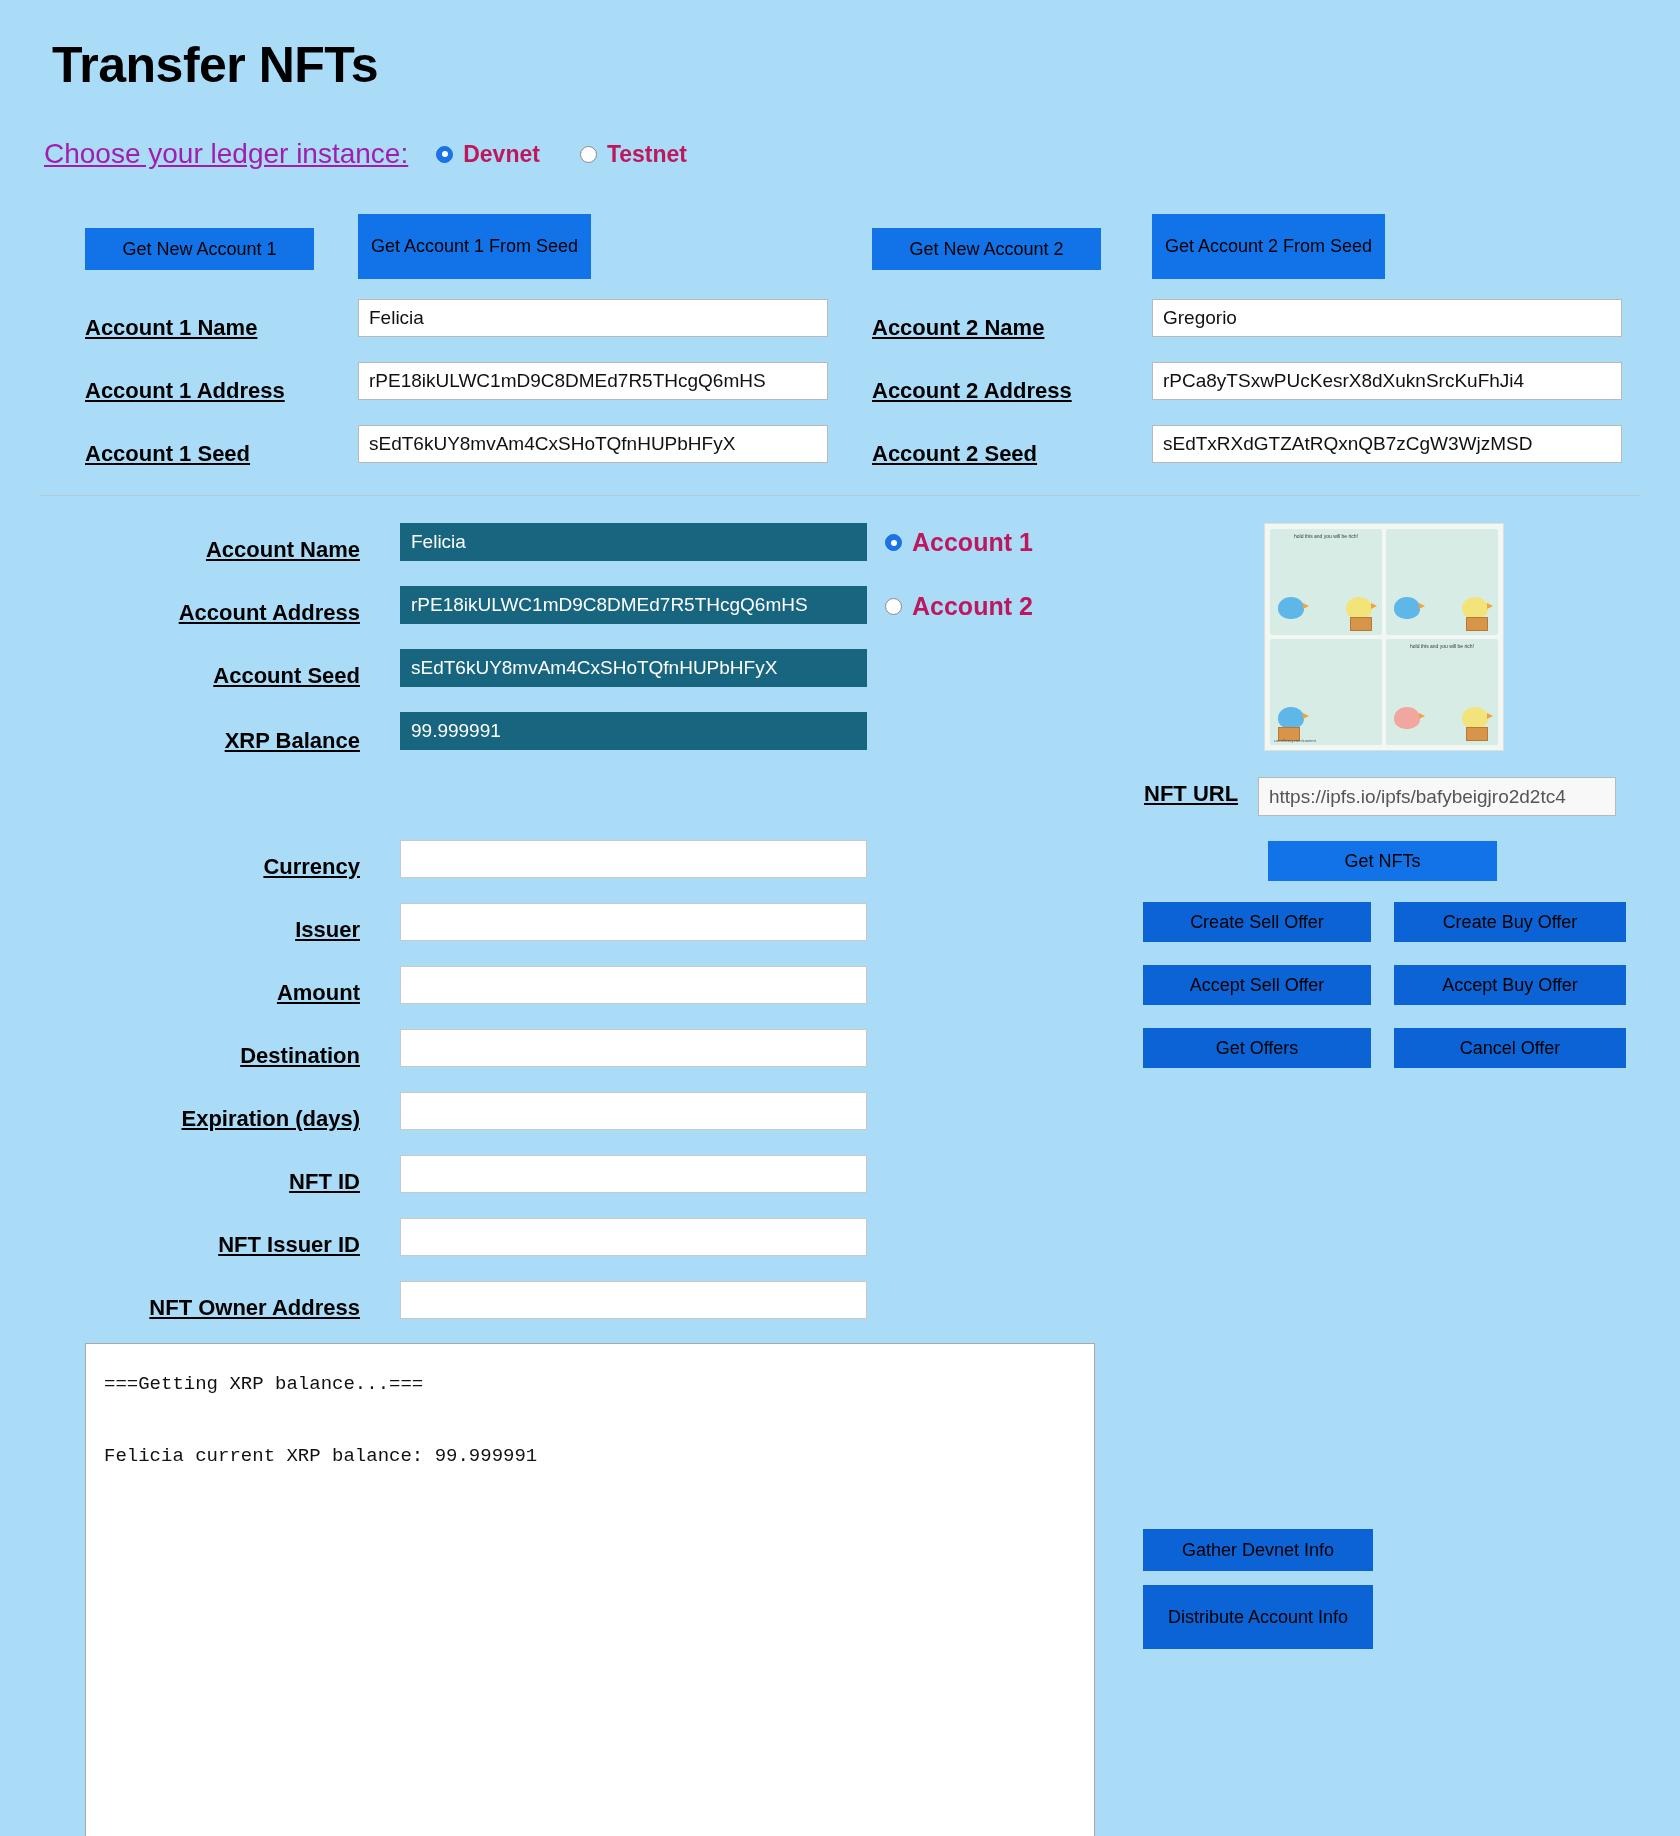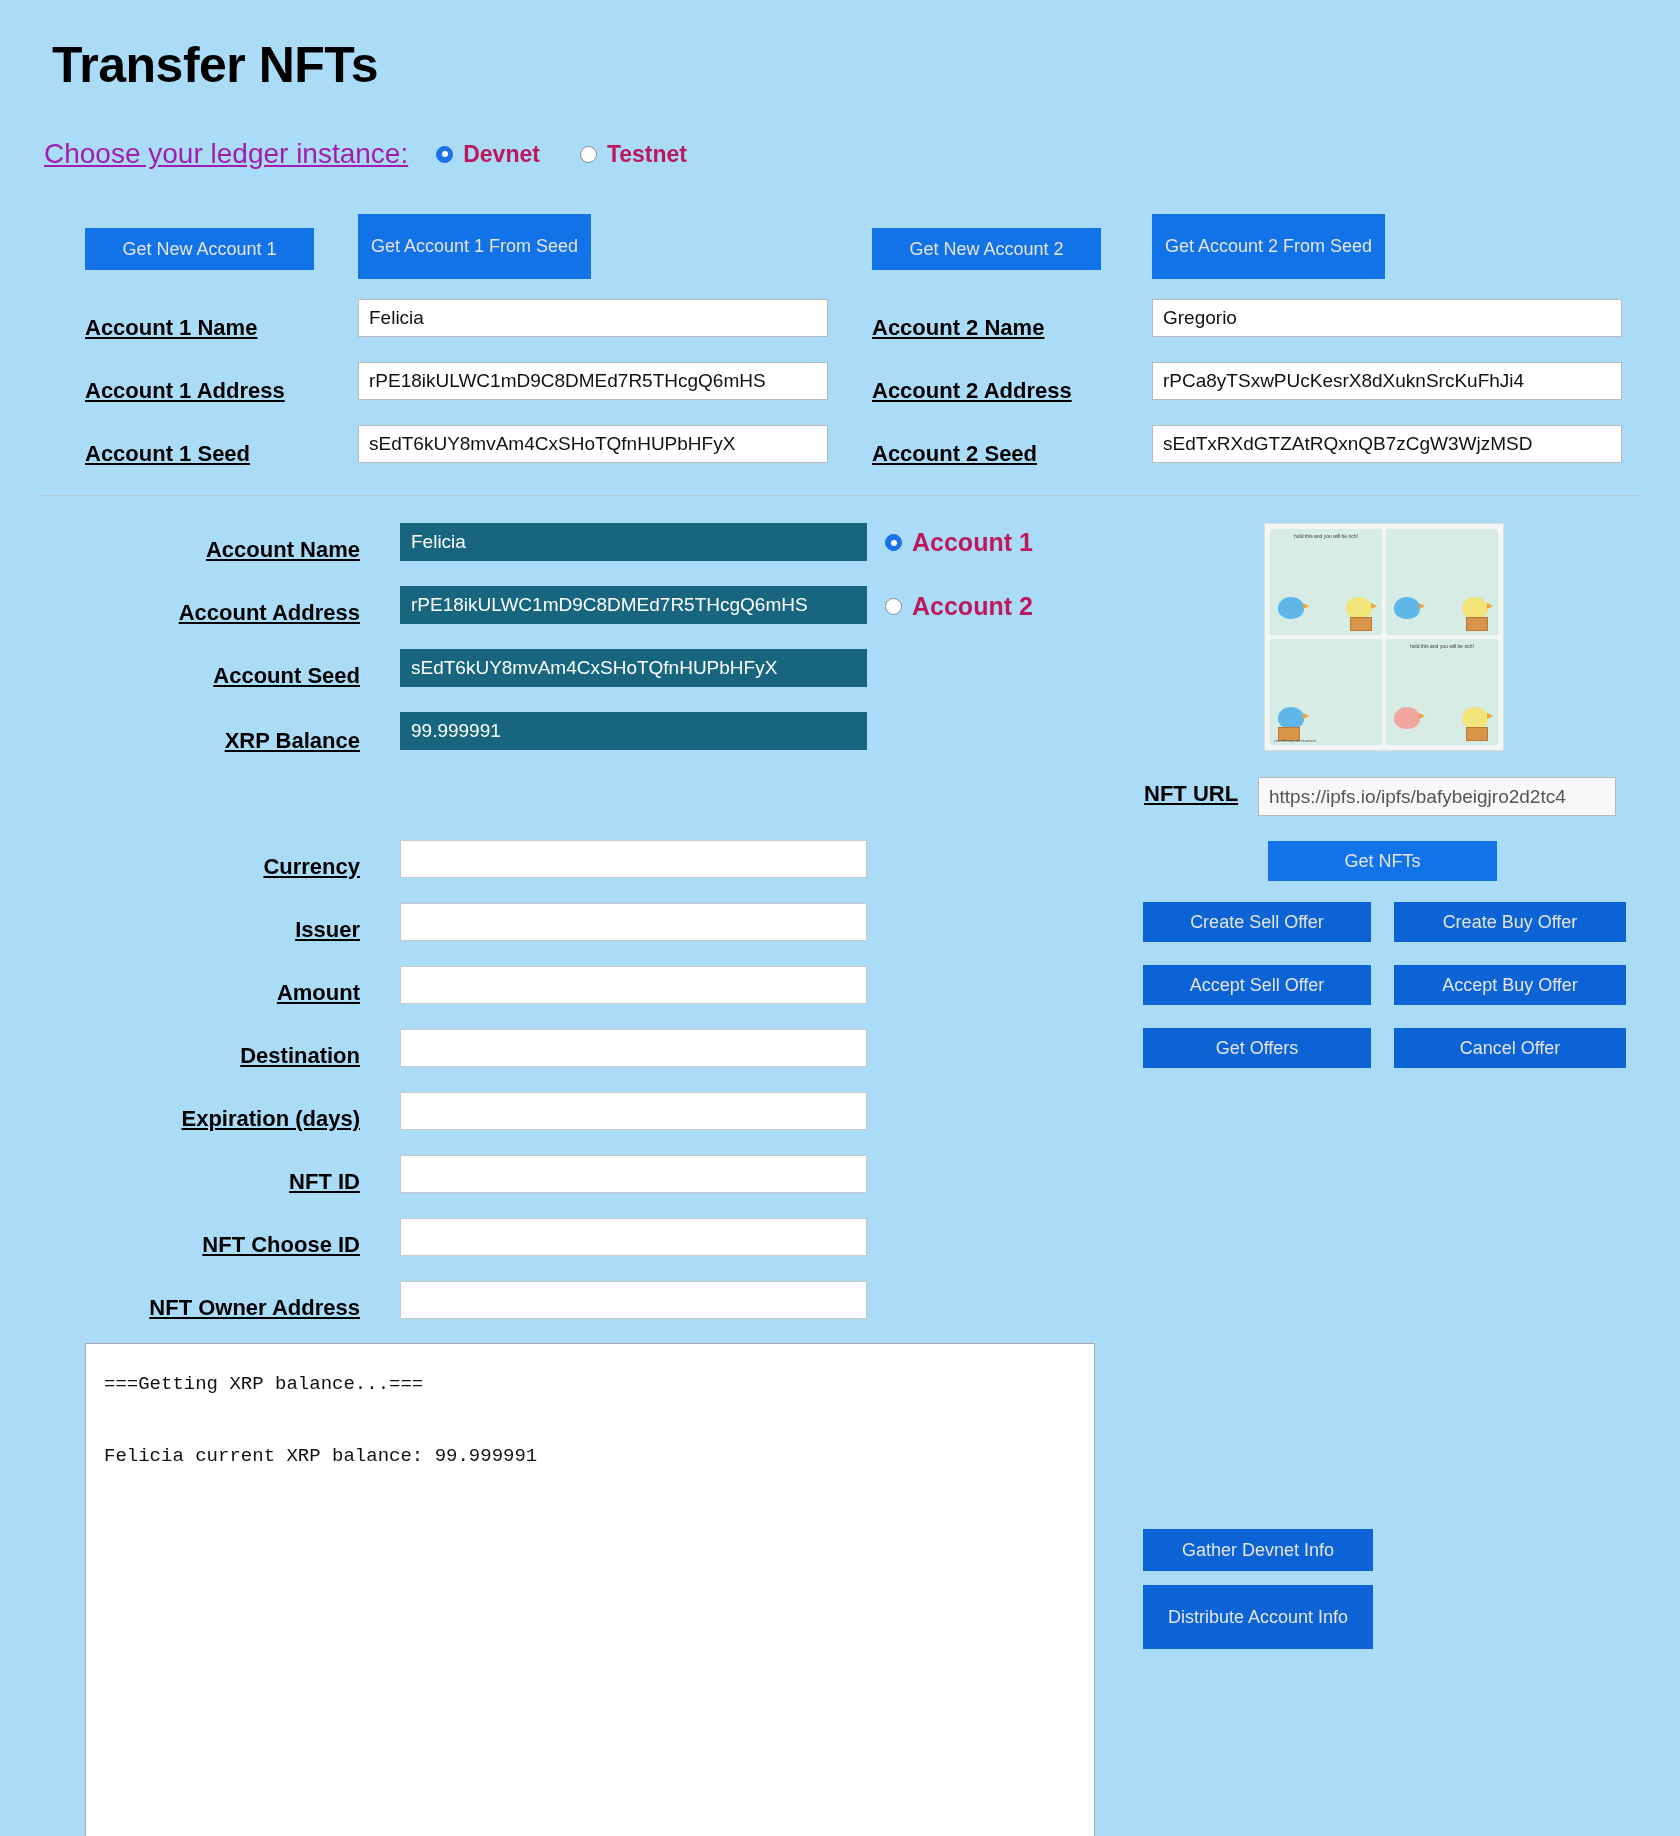--- a/index.html
+++ b/index.html
@@ -74,21 +74,21 @@
     border-radius: 50%;
     background: #fff;
   }
   .radio-label {
     font-size: 23px;
     font-weight: bold;
     color: #be185d;
   }
   .btn {
     background: #1273e8;
-    color: #e5e5e5;
+    color: #000000;
     border: none;
     font-size: 18px;
     font-family: "Liberation Sans", sans-serif;
     text-align: center;
     cursor: pointer;
     padding: 0;
     line-height: 1.15;
     display: flex;
     align-items: center;
     justify-content: center;
@@ -338,21 +338,21 @@
 
   <div class="field-label right" style="left:120px; top:1043px; width:240px;">Destination</div>
   <input class="inp empty" style="left: 400px; top: 1029px; width: 467px; height: 38px;" value="">
 
   <div class="field-label right" style="left:100px; top:1106px; width:260px;">Expiration (days)</div>
   <input class="inp empty" style="left: 400px; top: 1092px; width: 467px; height: 38px;" value="">
 
   <div class="field-label right" style="left:120px; top:1169px; width:240px;">NFT ID</div>
   <input class="inp empty" style="left: 400px; top: 1155px; width: 467px; height: 38px;" value="">
 
-  <div class="field-label right" style="left:120px; top:1232px; width:240px;">NFT Choose ID</div>
+  <div class="field-label right" style="left:120px; top:1232px; width:240px;">NFT Issuer ID</div>
   <input class="inp empty" style="left: 400px; top: 1218px; width: 467px; height: 38px;" value="">
 
   <div class="field-label right" style="left:80px; top:1295px; width:280px;">NFT Owner Address</div>
   <input class="inp empty" style="left: 400px; top: 1281px; width: 467px; height: 38px;" value="">
 
   <div class="log">===Getting XRP balance...===
 
 Felicia current XRP balance: 99.999991</div>
 
   <button class="btn blue2" style="position:absolute; left:1143px; top:1529px; width:230px; height:42px;">Gather Devnet Info</button>

